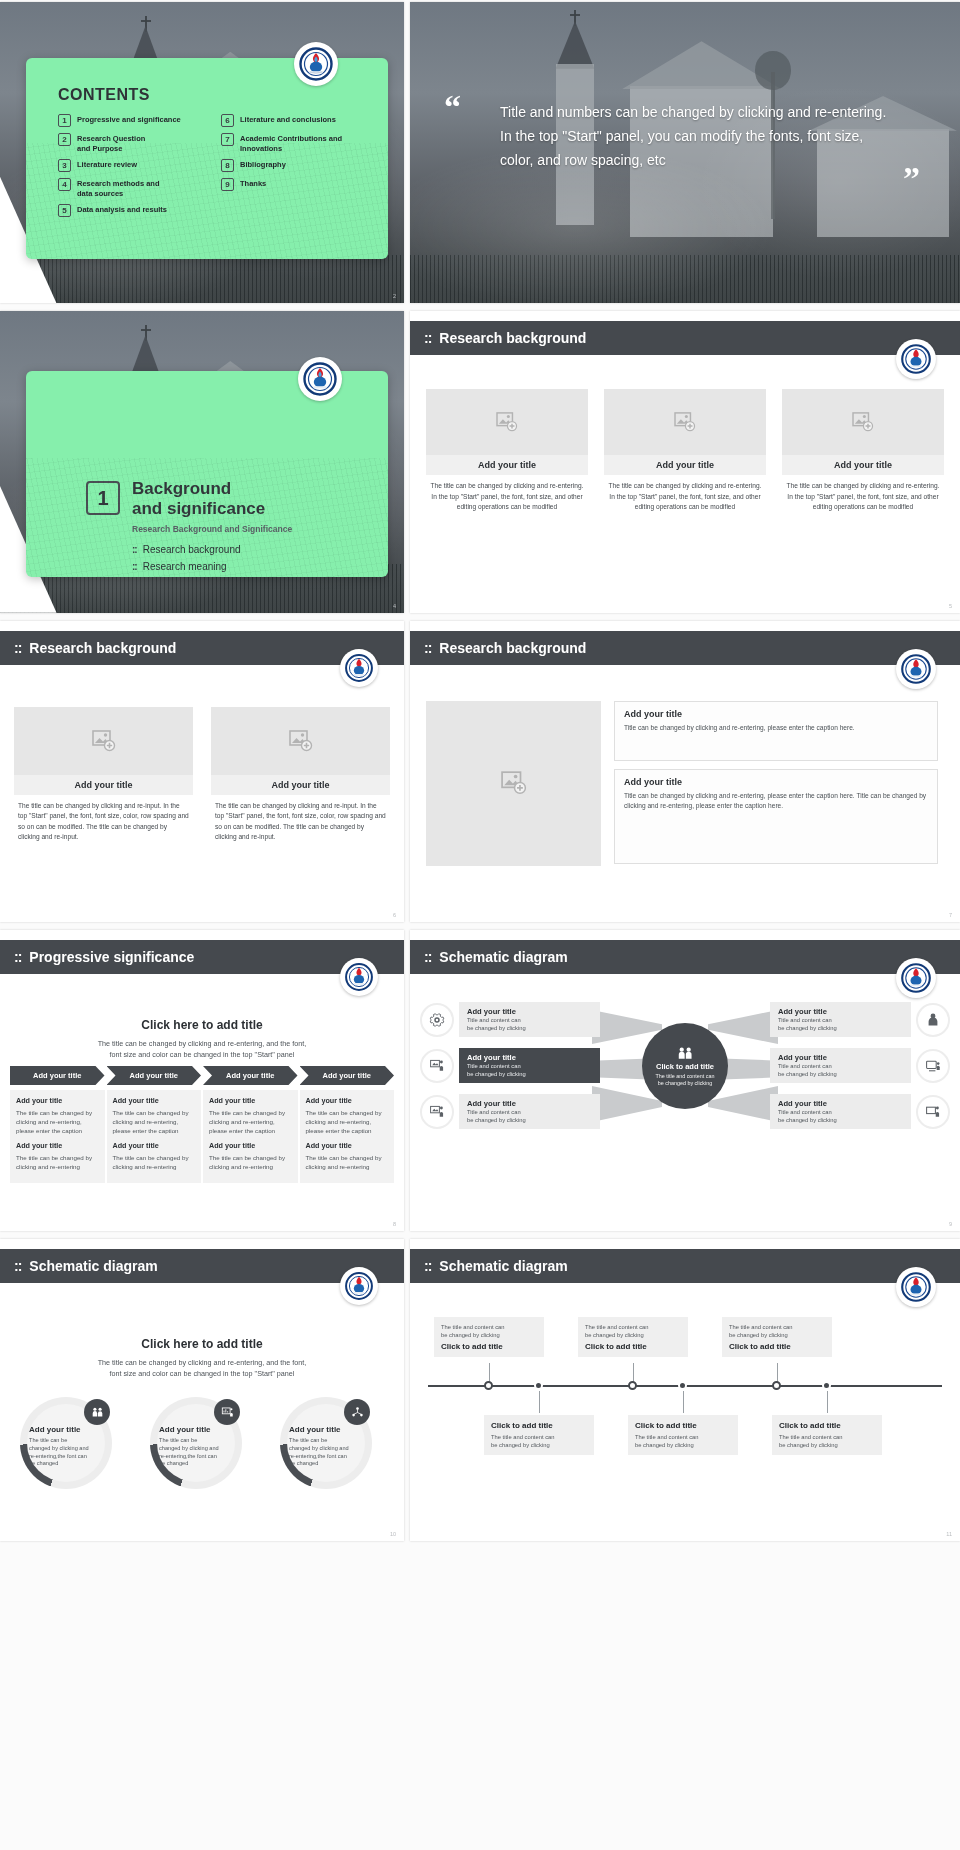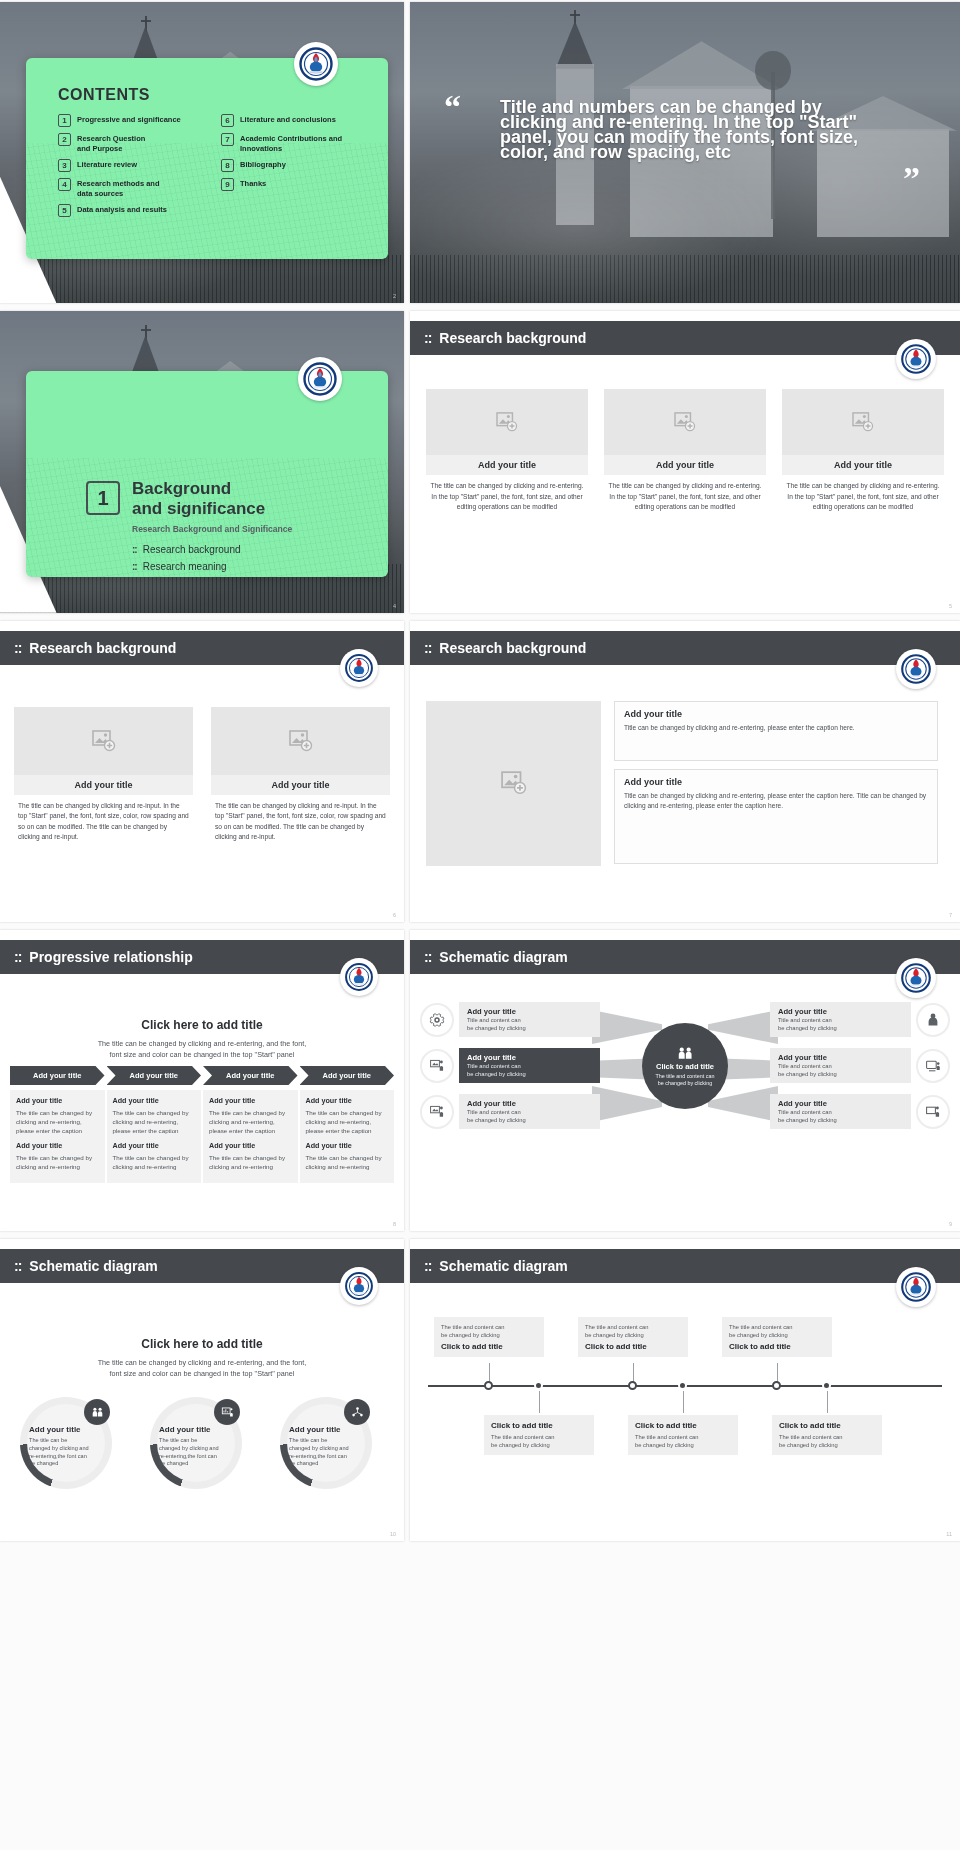--- a/index.html
+++ b/index.html
@@ -97,21 +97,21 @@
   }
   .toc-label{font-size:7.5px;line-height:9.5px;color:#23272b;font-weight:bold;padding-top:1px;}
 
   
   .qmark{
     position:absolute;color:#fff;font-size:34px;line-height:1;font-weight:bold;
     font-family:"Liberation Serif", serif;
   }
   .quote-text{
     position:absolute;left:90px;right:70px;top:98px;
-    color:#fff;font-size:18px;font-weight:bold;line-height:15px;
+    color:#fff;font-size:14px;font-weight:normal;line-height:24px;
     text-shadow:0 1px 2px rgba(0,0,0,.35);
   }
 
   
   .sec-num{
     position:absolute;left:60px;top:110px;width:34px;height:34px;
     border:2px solid #4a4f54;border-radius:4px;
     font-size:20px;font-weight:bold;color:#33383c;text-align:center;line-height:31px;
   }
   .sec-title{
@@ -494,21 +494,21 @@
     <div class="txtbox" style="position:absolute;left:204px;right:22px;top:148px;height:95px;">
       <h4>Add your title</h4>
       <p>Title can be changed by clicking and re-entering, please enter the caption here. Title can be changed by clicking and re-entering, please enter the caption here.</p>
     </div>
     <div class="pgnum">7</div>
   </div>
 
   <div class="slide">
     <div class="hdr">
       <span class="dots">::</span>
-      <span class="hdr-title">Progressive relationship</span>
+      <span class="hdr-title">Progressive significance</span>
     </div>
     <div class="logo" style="right:26px;top:28px;width:38px;height:38px;">
       <svg width="30" height="30" viewBox="0 0 36 36">
           <circle cx="18" cy="18" r="17" fill="#fff"></circle>
           <circle cx="18" cy="18" r="15.5" fill="none" stroke="#123a78" stroke-width="2.4"></circle>
           <circle cx="18" cy="18" r="11.5" fill="none" stroke="#1a4a93" stroke-width="1.2"></circle>
           <path d="M18 7c2.2 2.6 3.4 4.4 3 6.6-.4 2-1.8 2.6-3 4-1.2-1.4-2.6-2-3-4-.4-2.2.8-4 3-6.6z" fill="#d8202a"></path>
           <ellipse cx="18" cy="21" rx="6.2" ry="5.4" fill="#1e64b0"></ellipse>
           <path d="M11.6 25.2h12.8v2.2H11.6z" fill="#e9eef5"></path>
         </svg>

